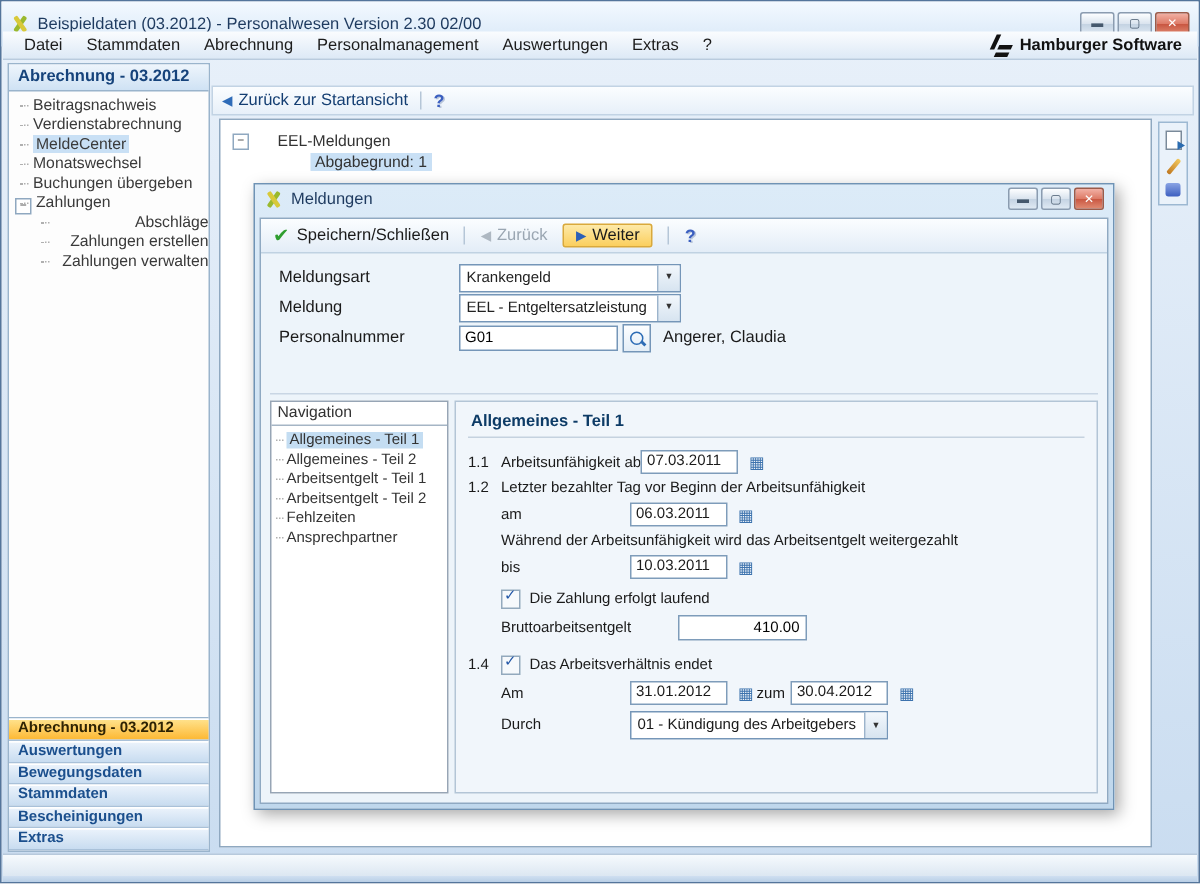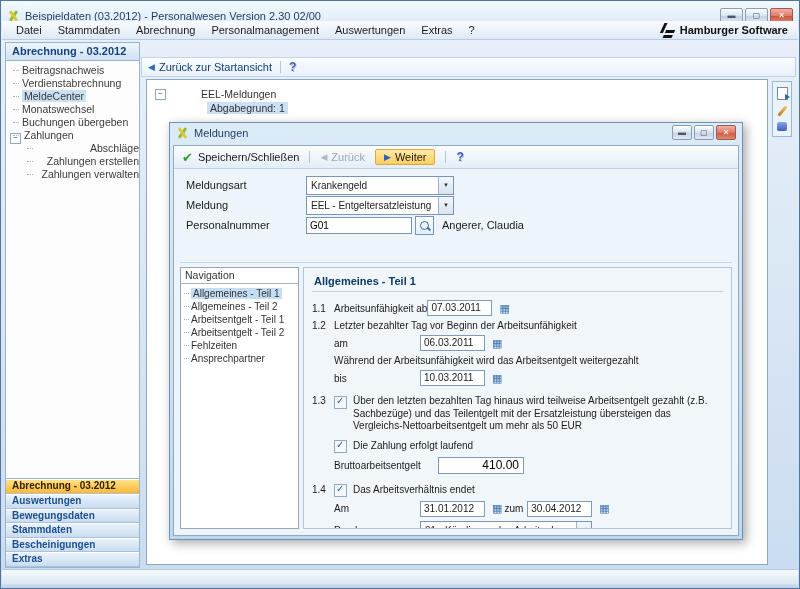--- a/index.html
+++ b/index.html
@@ -45,21 +45,21 @@
   .tab .x{color:#444;font-weight:bold;margin-left:5px;font-size:10px;}
   .tab-drop{position:absolute;right:10px;top:5px;font-size:7px;color:#333;}
   .toolbar{position:absolute;left:0;right:0;top:16px;height:18px;background:linear-gradient(#fbfdff,#e7f0f9);border:1px solid #c2d3e4;display:flex;align-items:center;padding:0 6px;}
   .tb-back{display:flex;align-items:center;gap:4px;color:#143e72;}
   .tri-left{color:#2e6bb8;font-size:9px;}
   .tb-sep{width:1px;height:12px;background:#b5c6d7;margin:0 8px;}
   .qmark{color:#3b5fc0;font-weight:bold;font-size:12px;text-shadow:1px 1px 0 #b9c6da;}
   .contentbox{position:absolute;left:5px;right:28px;top:38px;bottom:3px;background:#fff;border:1px solid #8fa8c0;}
   .mtree{padding:8px 0 0 8px;font-size:10.5px;color:#333;}
   .mtree-root{display:flex;align-items:center;gap:4px;}
-  .mtree-root .lbl{margin-left:28px;}
+  .mtree-root .lbl{margin-left:12px;}
   .mtree-child{margin-left:52px;margin-top:2px;}
   .mtree-child .sel{background:#c9e0f5;padding:0 3px;}
   .iconstrip{position:absolute;right:4px;top:40px;width:18px;height:50px;border:1px solid #9cb8d2;background:#eaf2fa;display:flex;flex-direction:column;align-items:center;justify-content:space-around;padding:2px 0;}
   .ic-doc{width:9px;height:11px;background:#fff;border:1px solid #7a8a9a;position:relative;}
   .ic-doc::after{content:"";position:absolute;right:-3px;bottom:-1px;border-left:5px solid #2b6cb0;border-top:3px solid transparent;border-bottom:3px solid transparent;}
   .ic-pencil{width:3px;height:12px;background:linear-gradient(#f2c95e,#c07820);transform:rotate(40deg);border-radius:1px;}
   .ic-stamp{width:10px;height:9px;background:linear-gradient(#8aa4e4,#3d5fc0);border-radius:2px;}
   
   .statusbar{position:absolute;left:1px;right:1px;bottom:4px;height:14px;background:linear-gradient(#f6fafd,#dce7f2);border-top:1px solid #b7c9dc;}
   .botframe{position:absolute;left:1px;right:1px;bottom:0;height:4px;background:linear-gradient(#cfdff1,#b9cfe6);}
@@ -99,21 +99,21 @@
   .cbody{padding:8px 10px 0 4px;font-size:10px;color:#1a1a1a;}
   .crow{display:flex;align-items:center;margin-bottom:4px;}
   .crow.top{align-items:flex-start;}
   .cnum{flex:0 0 22px;padding-left:4px;color:#1a1a1a;}
   .clabel{flex:0 0 86px;white-space:nowrap;}
   .datefield{width:60px;height:14px;line-height:14px;background:#fff;border:1px solid #7e9cba;padding-left:3px;margin-right:7px;}
   .cal{color:#3c72ad;font-size:11px;line-height:11px;font-family:"DejaVu Sans",sans-serif;}
   .checkbox{flex:0 0 11px;height:11px;background:#f6f9fc;border:1px solid #93a9bd;position:relative;margin-right:6px;margin-top:1px;}
   .checkbox::after{content:"✓";position:absolute;left:1px;top:-2px;color:#2458a8;font-size:10px;font-weight:bold;}
   .cktext{line-height:12.5px;max-width:408px;}
-  .numinput{width:76px;height:15px;border:1px solid #7e9cba;background:#fff;font-size:12px;text-align:right;padding:0 4px;font-family:inherit;}
+  .numinput{width:76px;height:15px;border:1px solid #7e9cba;background:#fff;font-size:10px;text-align:right;padding:0 4px;font-family:inherit;margin-left:14px;}
   .zum{margin:0 4px 0 2px;}
   .sect{margin-top:9px;}
   .cselect{width:170px;}
 </style>
 </head>
 <body>
 
 <div class="win">
 
   <div class="titlebar">
@@ -304,25 +304,20 @@
               <span class="cnum"></span>
               <span>Während der Arbeitsunfähigkeit wird das Arbeitsentgelt weitergezahlt</span>
             </div>
             <div class="crow">
               <span class="cnum"></span>
               <span class="clabel">bis</span>
               <span class="datefield">10.03.2011</span>
               <span class="cal">▦</span>
             </div>
 
-            <div class="crow top sect">
-              <span class="cnum">1.3</span>
-              <span class="checkbox"></span>
-              <span class="cktext">Über den letzten bezahlten Tag hinaus wird teilweise Arbeitsentgelt gezahlt (z.B. Sachbezüge) und das Teilentgelt mit der Ersatzleistung übersteigen das Vergleichs-Nettoarbeitsentgelt um mehr als 50 EUR</span>
-            </div>
             <div class="crow" style="margin-top:6px;">
               <span class="cnum"></span>
               <span class="checkbox"></span>
               <span>Die Zahlung erfolgt laufend</span>
             </div>
             <div class="crow">
               <span class="cnum"></span>
               <span class="clabel" style="flex-basis:104px;">Bruttoarbeitsentgelt</span>
               <input class="numinput" value="410.00" style="">
             </div>

